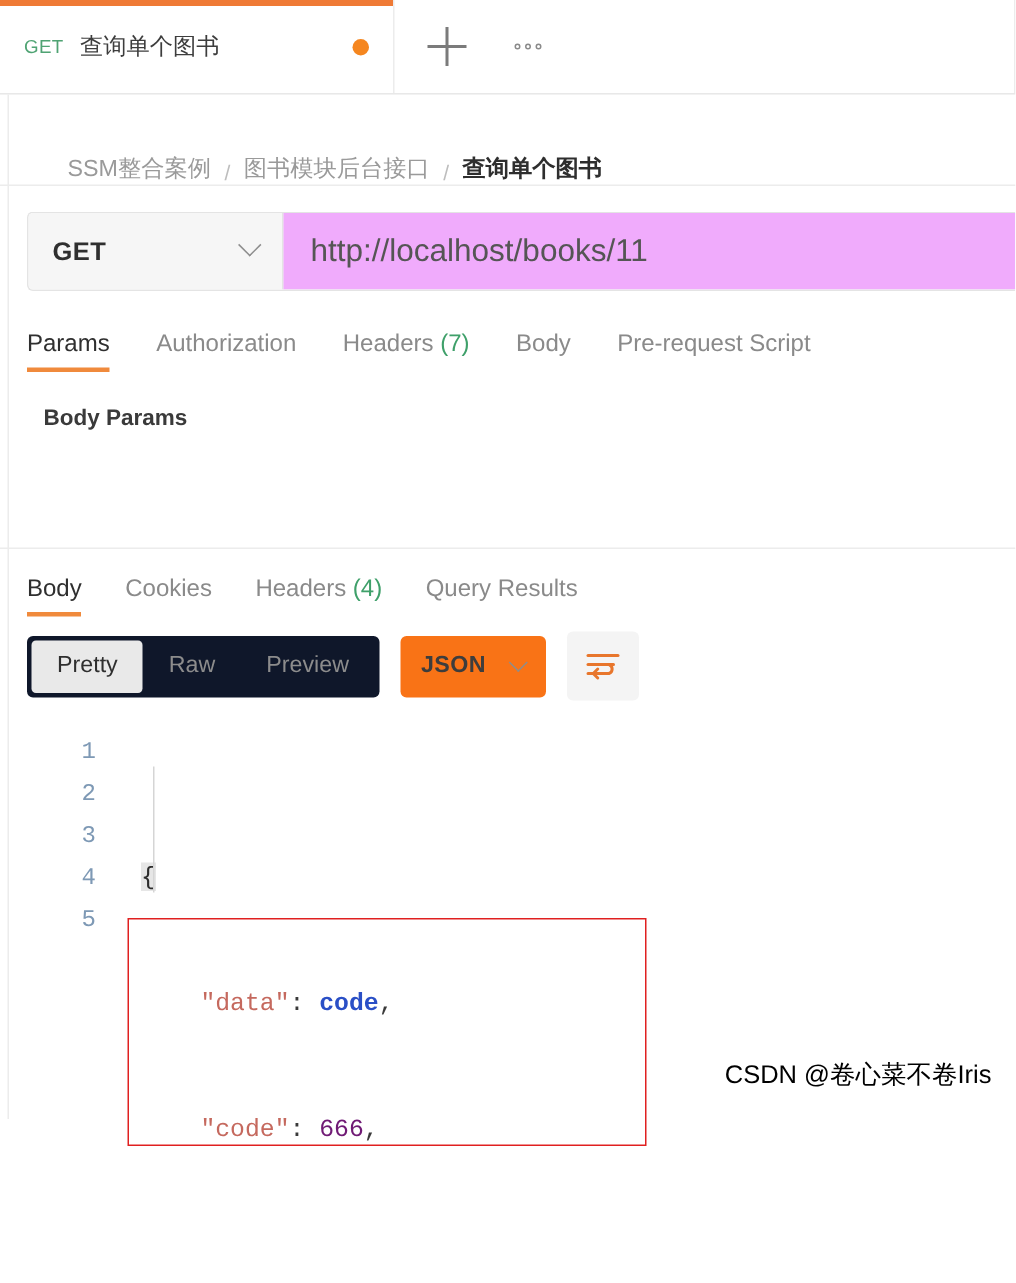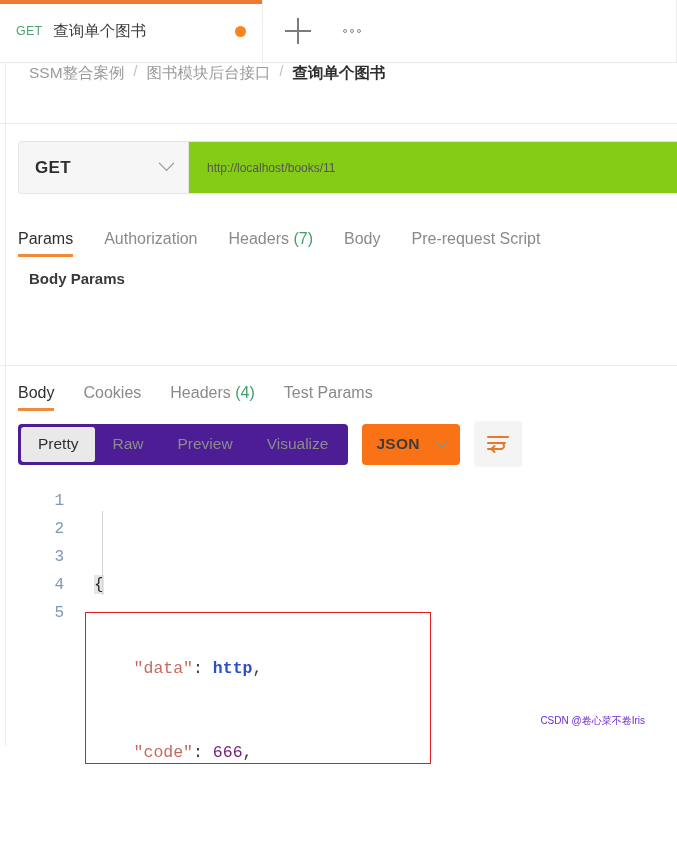--- a/index.html
+++ b/index.html
@@ -90,22 +90,22 @@
   .left-rule {
     position: absolute;
     left: 5px; top: 63px; bottom: 0;
     width: 1px; background: #ececec;
     z-index: 5;
   }
 
   
   .breadcrumb-row {
     height: 61px;
-    display: flex; align-items: flex-start;
-    padding-left: 29px;
+    display: flex; align-items: flex-end;
+    padding-left: 45px;
     border-bottom: 1px solid #ececec;
     background: #fff;
   }
   .crumb { font-size: 15.5px; color: #9a9a9a; }
   .crumb.current { color: #2e2e2e; font-weight: bold; }
   .crumb-sep { font-size: 14px; color: #bdbdbd; margin: 0 9px; }
 
   
   .url-row { padding: 17px 0 17px 18px; background: #fff; }
   .url-box {
@@ -129,28 +129,28 @@
   .chev {
     width: 11px; height: 11px;
     border-right: 1.6px solid #8d8d8d;
     border-bottom: 1.6px solid #8d8d8d;
     transform: rotate(45deg) translate(-3px,-3px);
   }
   .url-input {
     flex: 1;
     display: flex; align-items: center;
     padding-left: 18px;
-    font-size: 12px;
+    font-size: 21px;
     color: #555;
-    background: #84cc16;
+    background: #f0abfc;
   }
 
   
   .req-tabs {
-    display: flex; align-items: flex-end;
+    display: flex; align-items: center;
     padding-left: 18px;
     height: 46px;
     gap: 31px;
   }
   .rtab {
     font-size: 16px; color: #8a8a8a;
     padding-bottom: 9px;
     position: relative;
     cursor: pointer;
     white-space: nowrap;
@@ -192,21 +192,21 @@
     height: 45px;
     gap: 29px;
   }
   .view-row {
     display: flex; align-items: center;
     padding: 10px 0 10px 18px;
     gap: 14px;
   }
   .segmented {
     display: flex; align-items: center;
-    background: #4c1d95;
+    background: #0f172a;
     border-radius: 4px;
     height: 41px;
     padding: 3px;
   }
   .seg {
     font-size: 15.5px; color: #8c8c8c;
     padding: 0 17px; height: 35px;
     display: flex; align-items: center;
     border-radius: 3px; cursor: pointer;
   }
@@ -266,23 +266,23 @@
     position: absolute;
     left: 85px; top: 612px;
     width: 346px; height: 152px;
     border: 1.6px solid #e02020;
     pointer-events: none;
   }
 
   
   .watermark {
     position: absolute;
-    right: 32px; bottom: 18px;
-    font-size: 10px;
-    color: #6d28d9;
+    right: 16px; bottom: 18px;
+    font-size: 17px;
+    color: #000000;
   }
 </style>
 </head>
 <body>
 
 <div id="app">
 
   <div class="tabbar">
     <div class="tab">
       <span class="tab-method">GET</span>
@@ -346,30 +346,29 @@
       <span>Body</span>
     </div>
     <div class="rtab">
       <span>Cookies</span>
     </div>
     <div class="rtab">
       <span>Headers</span>
       <span class="count">(4)</span>
     </div>
     <div class="rtab">
-      <span>Test Params</span>
+      <span>Query Results</span>
     </div>
   </div>
 
   <div class="view-row">
     <div class="segmented">
       <div class="seg active">Pretty</div>
       <div class="seg">Raw</div>
       <div class="seg">Preview</div>
-      <div class="seg">Visualize</div>
     </div>
     <div class="json-select">
       <span class="lbl">JSON</span>
       <span class="chev"></span>
     </div>
     <div class="wrap-btn">
       <svg width="24" height="20" viewBox="0 0 24 20">
         <line x1="2" y1="3" x2="22" y2="3" stroke="#e8762c" stroke-width="2" stroke-linecap="round"></line>
         <line x1="2" y1="9" x2="19" y2="9" stroke="#e8762c" stroke-width="2" stroke-linecap="round"></line>
         <path d="M2 15 H16 A3.2 3.2 0 0 0 16 9" fill="none" stroke="#e8762c" stroke-width="2" stroke-linecap="round"></path>
@@ -382,21 +381,21 @@
     <div class="gutter">
       <div>1</div>
       <div>2</div>
       <div>3</div>
       <div>4</div>
       <div>5</div>
     </div>
     <div class="code-body">
       <div class="guide"></div>
       <div><span class="fold">{</span></div>
-      <div>    <span class="k-key">"data"</span><span class="k-punc">: </span><span class="k-null">http</span><span class="k-punc">,</span></div>
+      <div>    <span class="k-key">"data"</span><span class="k-punc">: </span><span class="k-null">code</span><span class="k-punc">,</span></div>
       <div>    <span class="k-key">"code"</span><span class="k-punc">: </span><span class="k-num">666</span><span class="k-punc">,</span></div>
       
       
     </div>
   </div>
 
   <div class="annot-box"></div>
 
   <div class="watermark">CSDN @卷心菜不卷Iris</div>
 </div>

